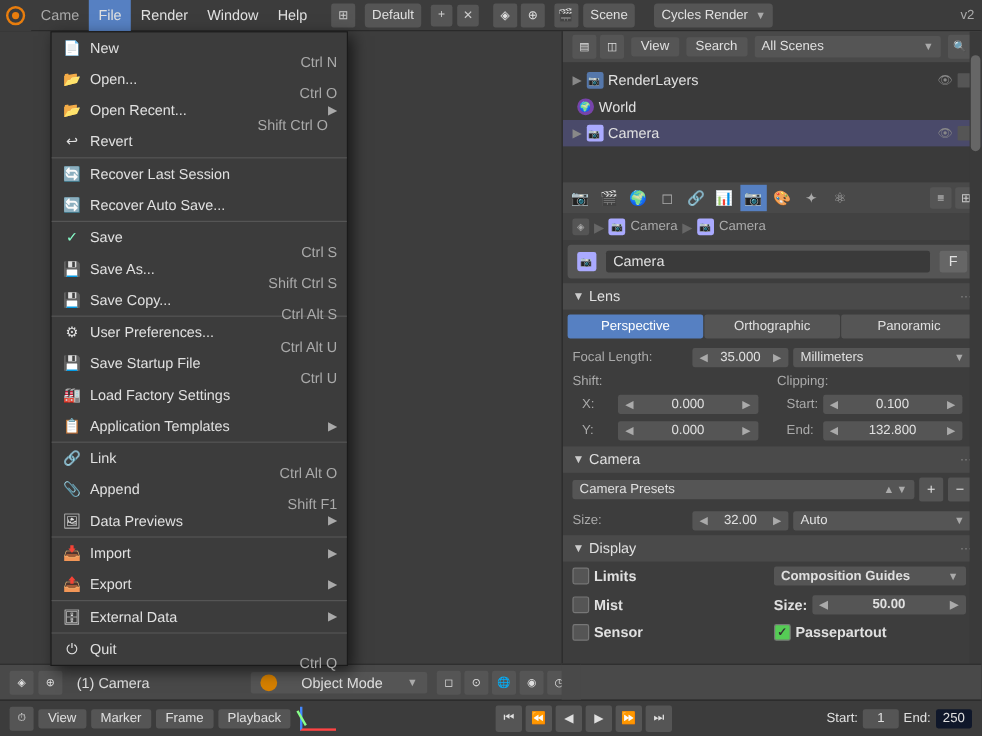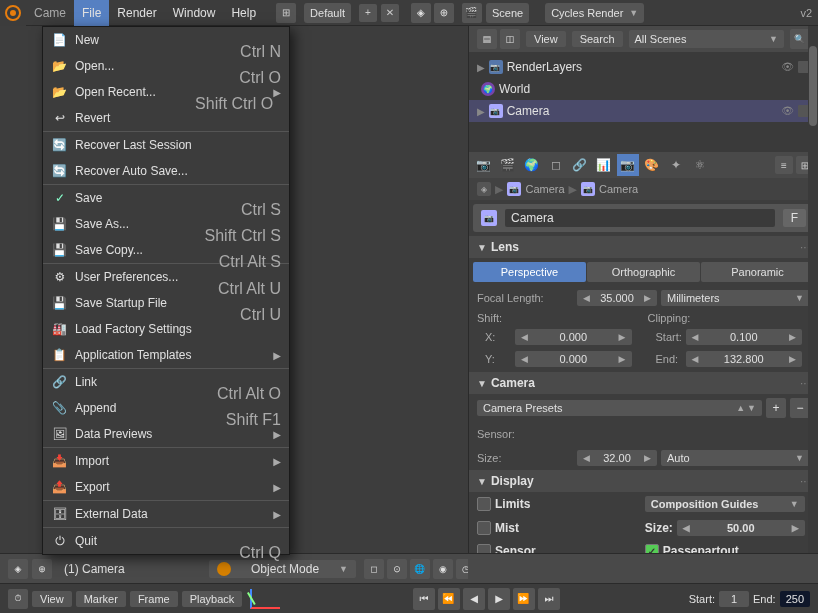--- a/index.html
+++ b/index.html
@@ -110,21 +110,21 @@
       margin-right: 6px;
       display: flex; align-items: center; justify-content: center;
       font-size: 12px;
       flex-shrink: 0;
     }
     .dropdown-item .item-label {
       flex: 1;
     }
     .dropdown-item .item-shortcut {
       color: #aaa;
-      font-size: 16px;
+      font-size: 12px;
       margin-left: 8px;
       margin-top: 24px;
     }
     .dropdown-item .item-arrow {
       color: #aaa;
       font-size: 10px;
     }
     .dropdown-item.has-check .item-icon {
       color: #8fc;
     }
@@ -237,21 +237,21 @@
 
     .section-header {
       display: flex;
       align-items: center;
       padding: 4px 8px;
       background: #4a4a4a;
       cursor: pointer;
       height: 22px;
     }
     .section-header .arrow { margin-right: 4px; color: #ccc; font-size: 10px; }
-    .section-header .title { font-weight: bold; font-size: 12px; flex: 1; }
+    .section-header .title { font-weight: normal; font-size: 12px; flex: 1; }
     .section-header .dots { color: #888; font-size: 10px; }
 
     .lens-tabs {
       display: flex;
       margin: 4px;
       gap: 1px;
     }
     .lens-tab {
       flex: 1;
       text-align: center;
@@ -764,23 +764,20 @@
         <span>Camera Presets</span>
         <div style="display:flex;gap:2px;">
           <span style="color:#aaa;font-size:9px;">▲</span>
           <span style="color:#aaa;font-size:9px;">▼</span>
         </div>
       </div>
       <button class="icon-btn-sm">+</button>
       <button class="icon-btn-sm">−</button>
     </div>
 
-    <div class="prop-row">
-      <div class="prop-label">Sensor:</div>
-    </div>
 
     <div class="prop-row">
       <div class="prop-label">Size:</div>
       <div class="prop-value" style="max-width:80px;margin-right:4px;">
         <span class="arrow-btn">◀</span>
         <span class="val-num">32.00</span>
         <span class="arrow-btn">▶</span>
       </div>
       <div class="dropdown-field">
         <span>Auto</span>

